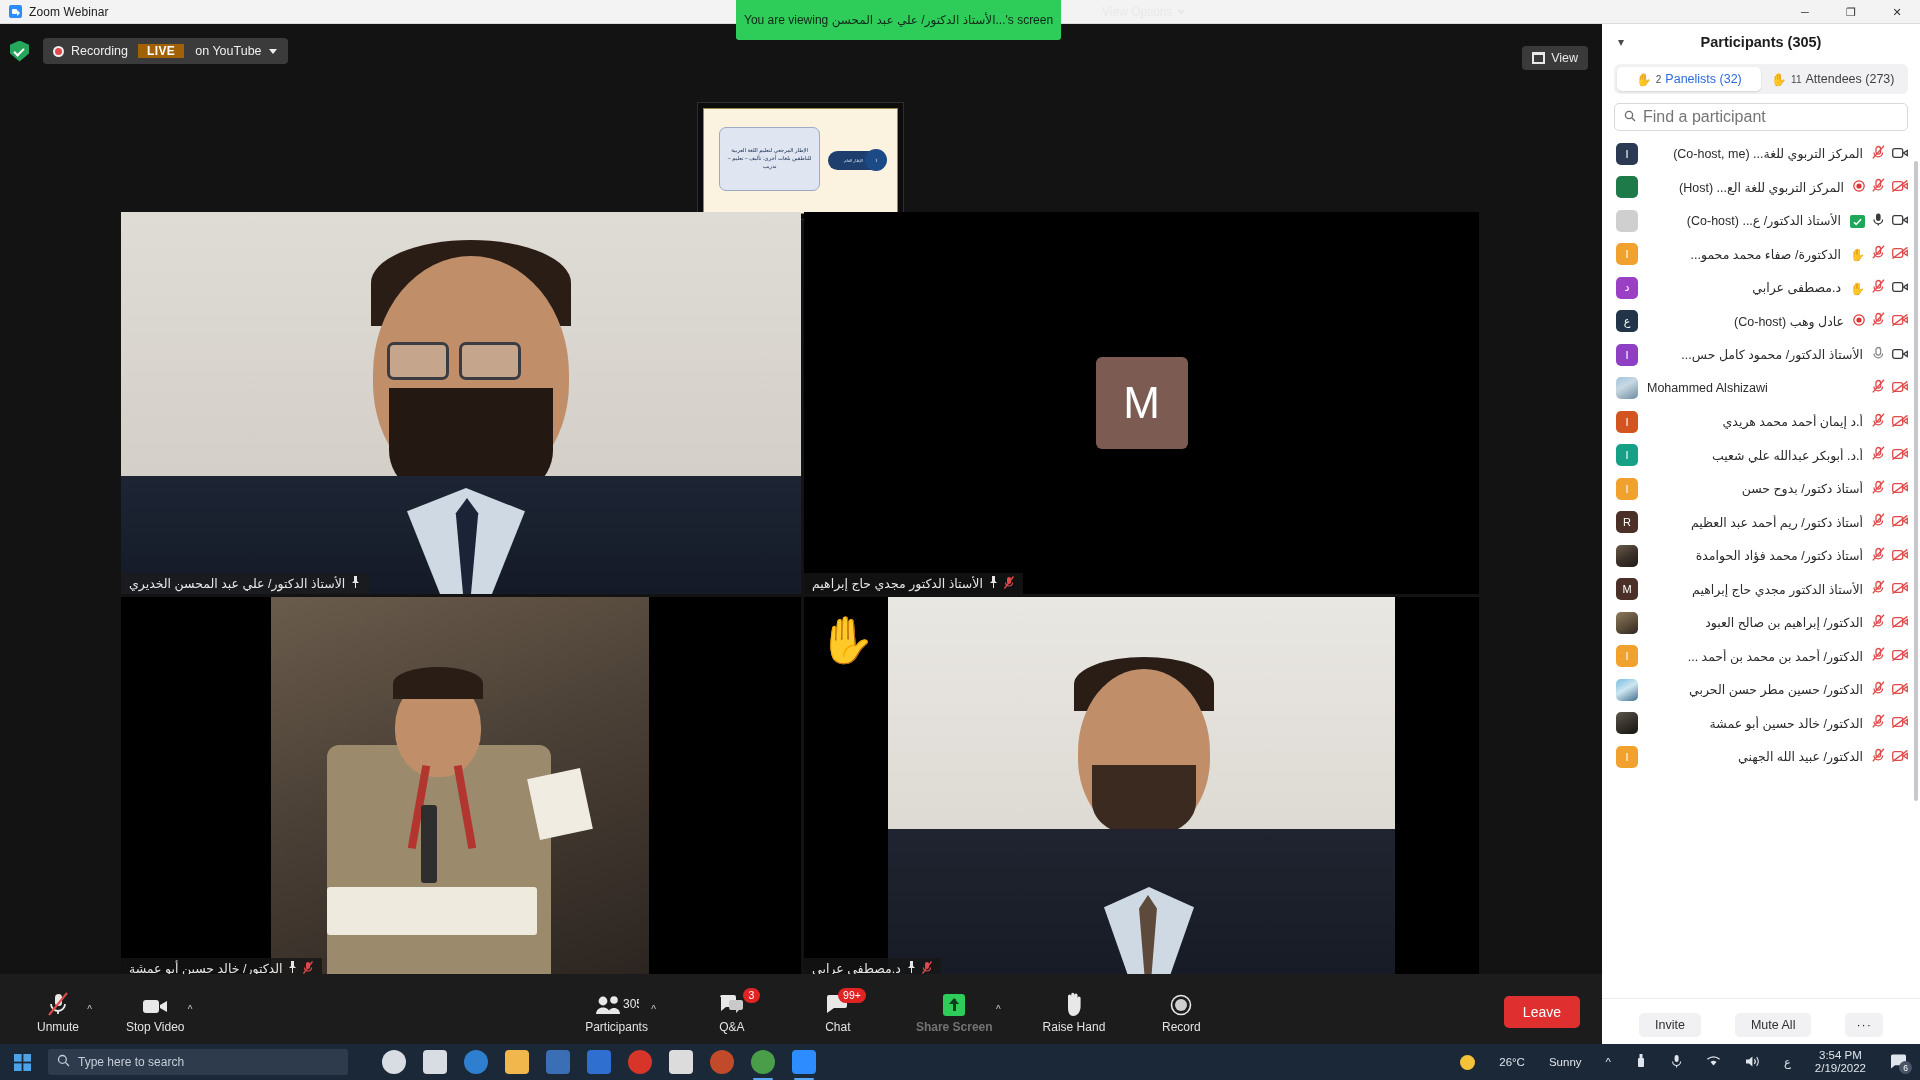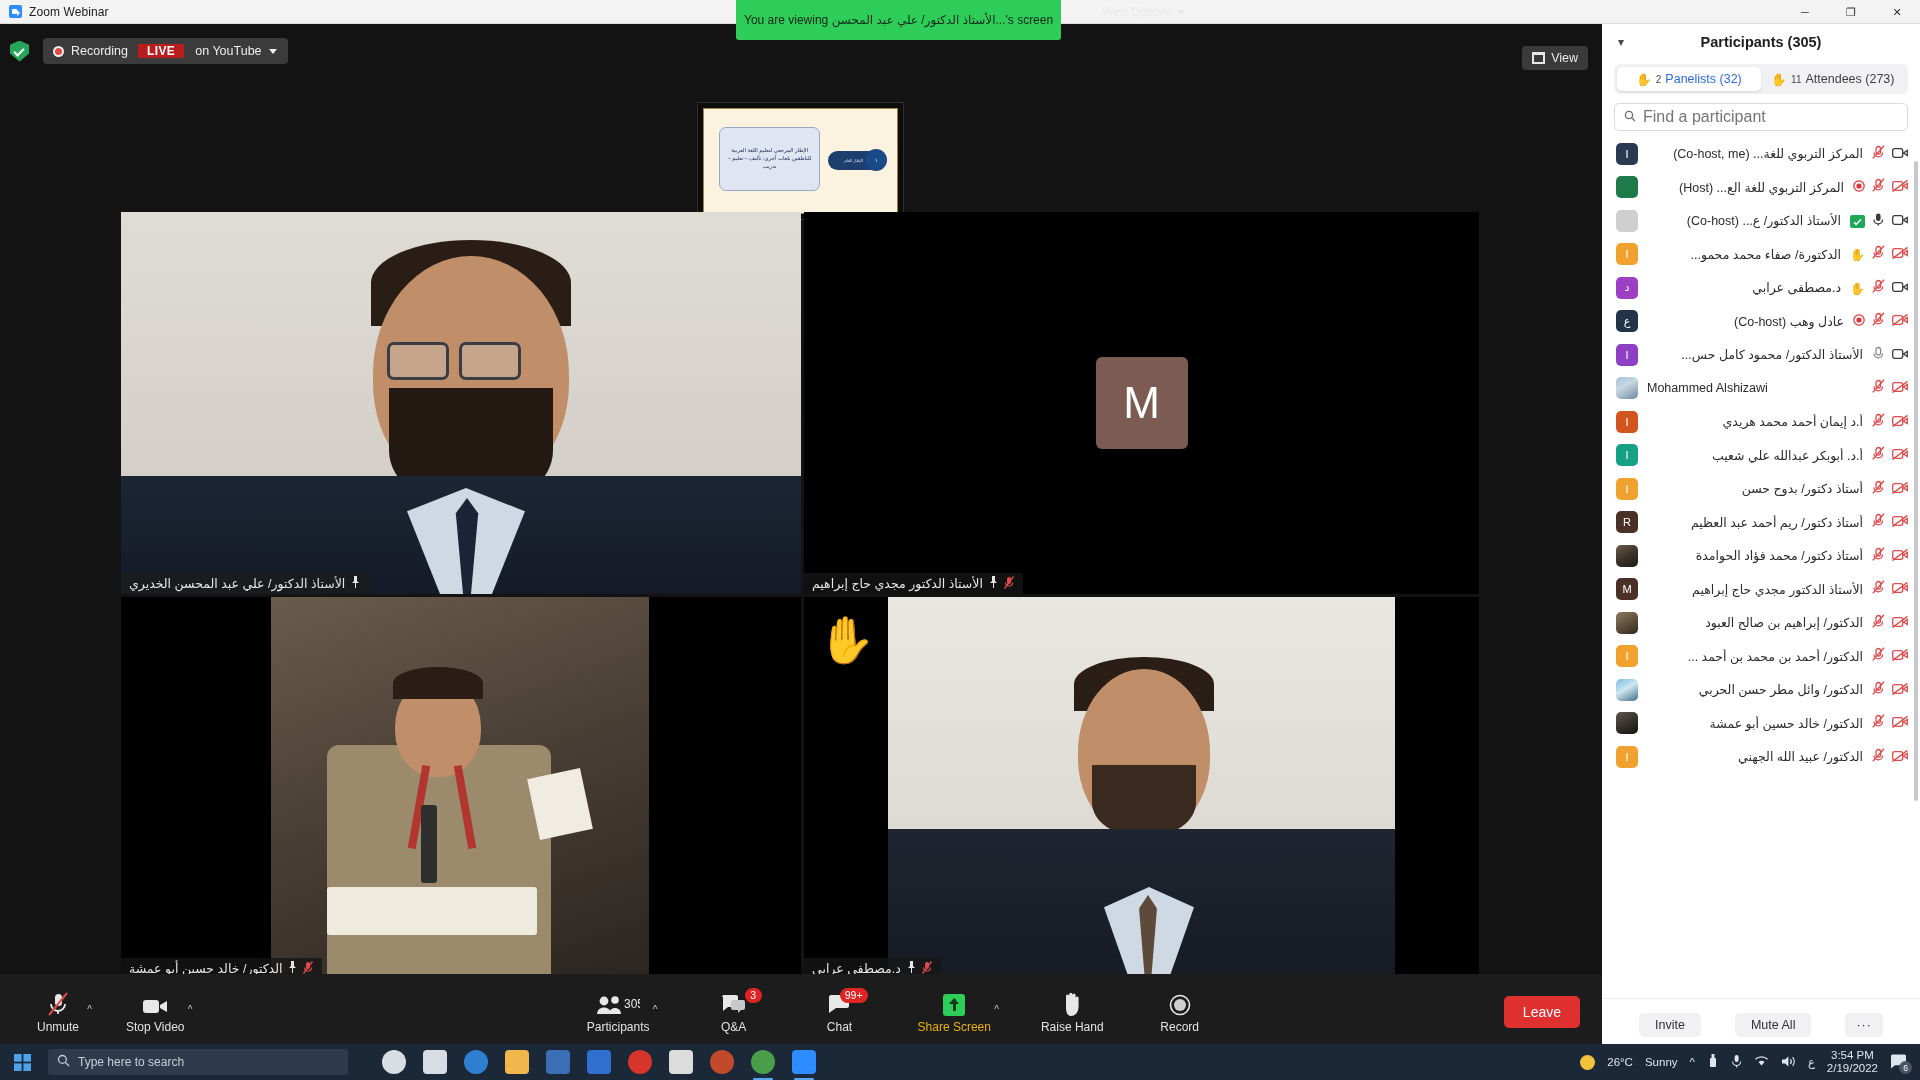--- a/index.html
+++ b/index.html
@@ -81,21 +81,21 @@
     display: flex; align-items: center; background: #3b3b3b;
     border-radius: 4px; height: 26px; overflow: hidden;
   }
   .rec-dot-wrap { display: flex; align-items: center; gap: 7px; padding: 0 10px; }
   .rec-dot {
     width: 11px; height: 11px; border-radius: 50%; background: #e04a4a;
     border: 2px solid #efefef;
   }
   .rec-pill .lbl { color: #efefef; font-size: 12.5px; }
   .live-badge {
-    background: #b91c1c; color: #fff; font-size: 12px; font-weight: bold;
+    background: #a16207; color: #fff; font-size: 12px; font-weight: bold;
     padding: 0 9px; height: 14px; display: flex; align-items: center;
     letter-spacing: .4px;
   }
   .yt-wrap {
     display: flex; align-items: center; gap: 7px; padding: 0 11px;
     color: #efefef; font-size: 12.5px;
   }
   .view-btn {
     position: absolute; right: 14px; top: 12px; display: flex;
     align-items: center; gap: 6px; background: #3a3a3a; border-radius: 4px;
@@ -218,21 +218,21 @@
   }
   .badge {
     position: absolute; top: -2px; right: 4px; background: #e02424; color: #fff;
     font-size: 10.5px; border-radius: 9px; padding: 1px 5px; min-width: 17px;
     text-align: center; line-height: 13px;
   }
   .leave-btn {
     position: absolute; right: 22px; background: #e02f2f; color: #fff;
     font-size: 14px; padding: 8px 19px; border-radius: 5px;
   }
-  .green-lbl { color: #eab308; }
+  .green-lbl { color: #737373; font-weight: bold; }
   .share-ico {
     width: 22px; height: 22px; background: #2ecc59; border-radius: 3px;
     position: relative;
   }
   .share-ico::after {
     content: ""; position: absolute; left: 50%; top: 5px; margin-left: -1.5px;
     width: 3px; height: 12px; background: #0d3b1b;
   }
   .share-ico::before {
     content: ""; position: absolute; left: 50%; top: 4px; margin-left: -5px;
@@ -314,21 +314,21 @@
     color: #c6ced8; font-size: 12px; margin-left: 4px;
   }
   .tb-apps { display: flex; align-items: center; gap: 17px; margin-left: 34px; }
   .tb-app { width: 24px; height: 24px; border-radius: 4px; position: relative; }
   .tb-app.active::after {
     content: ""; position: absolute; left: 2px; right: 2px; bottom: -6px;
     height: 2px; background: #5aa9f0; border-radius: 2px;
   }
   .tray {
     position: absolute; right: 0; height: 36px; display: flex;
-    align-items: center; gap: 12px; padding-right: 12px; color: #dfe5ec;
+    align-items: center; gap: 24px; padding-right: 12px; color: #dfe5ec;
     font-size: 11.5px;
   }
   .clock { text-align: center; line-height: 13px; font-size: 11.5px; }
   .sun { width: 15px; height: 15px; border-radius: 50%; background: #f5c33b; }
   .tray-badge {
     position: relative; width: 18px; height: 16px;
   }
   .tray-badge .cnt {
     position: absolute; right: -4px; bottom: -4px; background: #4a5568;
     color: #fff; border-radius: 50%; width: 13px; height: 13px;
@@ -879,21 +879,21 @@
               </svg></span>
             <span><svg width="16" height="12" viewBox="0 0 16 12">
                 <rect x="0.7" y="1.7" width="10" height="8.6" rx="2" fill="none" stroke="#e04a4a" stroke-width="1.3"></rect>
                 <path d="M11.4 6l3.9-2.6v5.2z" fill="none" stroke="#e04a4a" stroke-width="1.3"></path>
                 <line x1="0.4" y1="11.6" x2="15.4" y2="0.4" stroke="#e04a4a" stroke-width="1.4"></line>
               </svg></span>
           </div>
         </div>
         <div class="prow">
           <div class="pav photo" style="background: linear-gradient(150deg, rgb(116, 189, 224) 0%, rgb(207, 230, 242) 45%, rgb(63, 110, 138) 100%);"></div>
-          <div class="pname">الدكتور/ وائل مطر حسن الحربي</div>
+          <div class="pname">الدكتور/ حسين مطر حسن الحربي</div>
           <div class="picons">
             <span><svg width="13" height="14" viewBox="0 0 13 14">
                 <rect x="4" y="1.5" width="4.6" height="7.6" rx="2.3" fill="none" stroke="#e04a4a" stroke-width="1.3"></rect>
                 <path d="M2 7.6a4.3 4.3 0 0 0 8.6 0" stroke="#e04a4a" fill="none" stroke-width="1.3"></path>
                 <line x1="0.8" y1="13.4" x2="12" y2="0.8" stroke="#e04a4a" stroke-width="1.4"></line>
               </svg></span>
             <span><svg width="16" height="12" viewBox="0 0 16 12">
                 <rect x="0.7" y="1.7" width="10" height="8.6" rx="2" fill="none" stroke="#e04a4a" stroke-width="1.3"></rect>
                 <path d="M11.4 6l3.9-2.6v5.2z" fill="none" stroke="#e04a4a" stroke-width="1.3"></path>
                 <line x1="0.4" y1="11.6" x2="15.4" y2="0.4" stroke="#e04a4a" stroke-width="1.4"></line>

